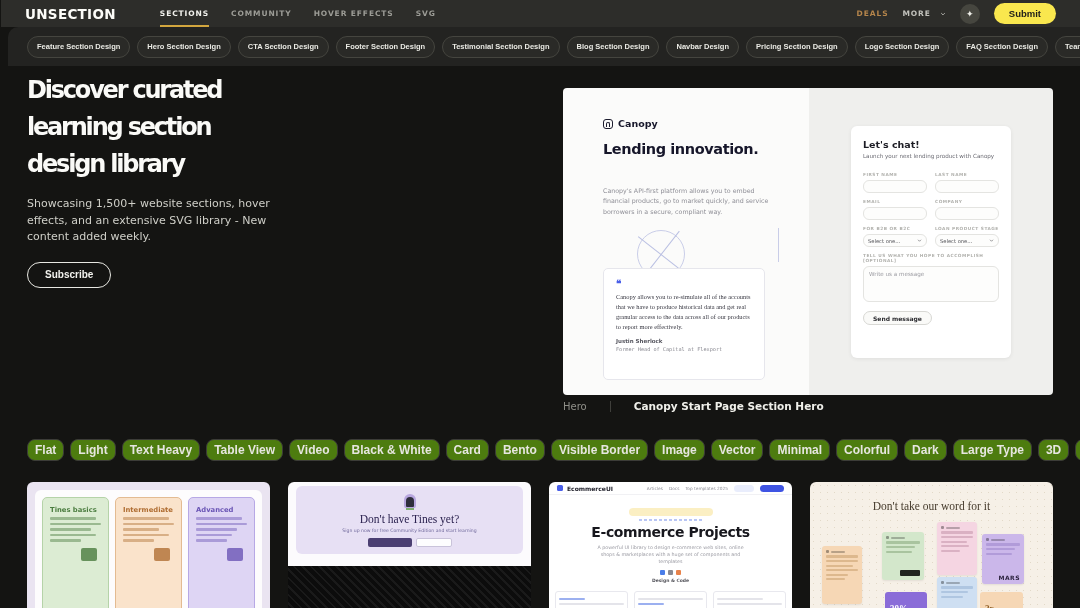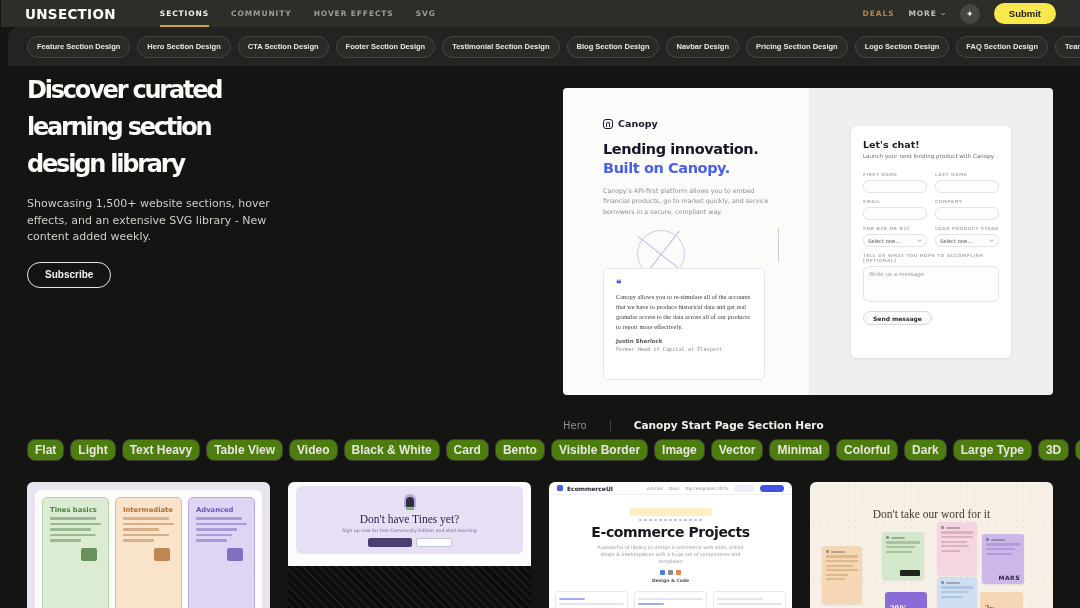--- a/index.html
+++ b/index.html
@@ -13,21 +13,21 @@
   .topbar { position:absolute; top:0; left:1px; right:0; height:27px; background:#2d2d2a;
             display:flex; align-items:center; padding:0 24px; z-index:5; }
   .logo { color:#fcfcf8; font-weight:800; font-size:13.5px; letter-spacing:.3px; }
   .main-nav { display:flex; gap:22px; margin-left:44px; height:100%; align-items:center; }
   .nav-item { color:#9c9c96; font-size:7.5px; font-weight:700; letter-spacing:.9px; position:relative;
               height:100%; display:flex; align-items:center; cursor:pointer; }
   .nav-item.active { color:#f2f2ee; }
   .nav-item.active::after { content:""; position:absolute; left:0; right:0; bottom:0; height:2px; background:#d2a63e; }
   .top-right { margin-left:auto; display:flex; align-items:center; gap:14px; }
   .deals { color:#b5854b; font-size:7.5px; font-weight:700; letter-spacing:.9px; cursor:pointer; }
-  .more { color:#c2c2bc; font-size:7.5px; font-weight:700; letter-spacing:.9px; display:flex; align-items:center; gap:3px; cursor:pointer; }
+  .more { color:#c2c2bc; font-size:7.5px; font-weight:700; letter-spacing:.9px; display:flex; align-items:center; gap:9px; cursor:pointer; }
   .chev { width:6px; height:6px; fill:none; stroke:#c2c2bc; stroke-width:1.4; }
   .icon-btn { width:20px; height:20px; border-radius:50%; background:#46463f; border:none;
               color:#eeeee8; font-size:9px; line-height:20px; text-align:center; cursor:pointer; }
   .submit-btn { background:#f9e74e; color:#21211a; font-size:9.5px; font-weight:700; border:none;
                 border-radius:11px; padding:0 15px; height:21px; cursor:pointer; }
   
   .cat-row { position:absolute; top:27px; left:8px; right:0; height:39px; background:#232321;
              border-radius:10px 0 0 0; display:flex; align-items:center; gap:7px; padding-left:19px;
              overflow:hidden; }
   .cat-pill { height:22px; display:flex; align-items:center; padding:0 9px; border:1px solid #45453f;
@@ -78,21 +78,21 @@
   .f-input { height:13px; border:1px solid #e4e4e1; border-radius:6px; background:#fdfdfc; }
   .f-select { height:13px; border:1px solid #e4e4e1; border-radius:6px; background:#fdfdfc;
               display:flex; align-items:center; justify-content:space-between; padding:0 4px;
               font-size:5.2px; color:#55555a; }
   .f-select .chev2 { width:5px; height:5px; fill:none; stroke:#55555a; stroke-width:1.2; }
   .f-textarea { grid-column:1 / -1; height:36px; border:1px solid #e4e4e1; border-radius:6px;
                 background:#fdfdfc; font-size:5.6px; color:#9a9aa0; padding:4px 5px; }
   .send-btn { margin-top:9px; height:14px; border-radius:7px; background:#fafaf8; border:1px solid #d8d8d4;
               font-size:6px; font-weight:600; color:#2e2e32; padding:0 9px; display:inline-flex; align-items:center; }
   
-  .caption-row { position:absolute; left:563px; top:419px; display:flex; align-items:center; gap:23px; }
+  .caption-row { position:absolute; left:563px; top:400px; display:flex; align-items:center; gap:23px; }
   .caption-cat { color:#8f8f88; font-size:10px; }
   .caption-div { width:1px; height:11px; background:#3f3f3b; }
   .caption-title { color:#f0f0ea; font-size:10.5px; font-weight:600; }
   
   .filter-row { position:absolute; left:27px; right:27px; top:439px; display:flex; gap:6px; align-items:center; }
   .filter-pill { height:22px; padding:0 7px; display:flex; align-items:center; border:1px solid #3c3c38;
                  border-radius:8px; background:#4d7c0f; color:#e6e6e0; font-size:12px; font-weight:700;
                  white-space:nowrap; cursor:pointer; }
   .reset-btn { margin-left:auto; background:#2b2b28; color:#78786f; font-size:8px; font-weight:700;
                letter-spacing:2px; padding:4px 8px; border-radius:3px; border:none; cursor:pointer; }
@@ -147,21 +147,21 @@
   .c3-ic.b{background:#4a7de8} .c3-ic.g{background:#8a8a92} .c3-ic.o{background:#e8824a}
   .c3-caption { text-align:center; font-size:4.5px; color:#55555c; margin-top:3px; font-weight:600; }
   .c3-panels { position:absolute; left:6px; right:6px; top:109px; display:flex; gap:6px; }
   .c3-panel { flex:1; height:40px; background:#fff; border:1px solid #e8e8ee; border-radius:3px; padding:3px; }
   .c3-bar { height:2.5px; border-radius:1px; background:#e4e4ea; margin-top:2.5px; }
   .c3-bar.blue { background:#9cb0f0; width:40%; }
   .c3-bar.w70{width:70%} .c3-bar.w50{width:50%}
   
   .card4 { background:#f6f0e7;
            background-image:radial-gradient(#e2d9c8 .6px, transparent .7px); background-size:7px 7px; }
-  .c4-head { text-align:center; margin-top:26px; font-family:"Liberation Serif","DejaVu Serif",serif;
+  .c4-head { text-align:center; margin-top:18px; font-family:"Liberation Serif","DejaVu Serif",serif;
              font-size:11.5px; color:#453a2c; }
   .note { position:absolute; border-radius:3px; padding:4px; box-shadow:0 1px 2px rgba(0,0,0,.08); }
   .note-chip { display:flex; gap:2px; align-items:center; margin-bottom:2px; }
   .note-chip .dot { width:3px; height:3px; border-radius:1px; background:rgba(0,0,0,.35); }
   .note-chip .lbl { height:2px; width:14px; border-radius:1px; background:rgba(0,0,0,.25); }
   .nsk { height:2.2px; border-radius:1px; margin-top:2.4px; opacity:.5; }
   .note.green { left:72px; top:50px; width:42px; height:48px; background:#d3e7cb; }
   .note.green .nsk{background:#7fa273}
   .note.pink { left:127px; top:40px; width:40px; height:53px; background:#f5d5e2; }
   .note.pink .nsk{background:#c08da4}
@@ -230,21 +230,20 @@
   </section>
 
   <figure class="featured">
     <div class="canopy-left">
       <div class="c-logo">
         <span class="c-logo-mark"></span>
         <span class="c-logo-text">Canopy</span>
       </div>
       <div class="c-head">
         <span class="dark">Lending innovation.</span>
-        <span class="blue">Built on Canopy.</span>
       </div>
       <p class="c-desc">Canopy's API-first platform allows you to embed financial products, go to market quickly, and service borrowers in a secure, compliant way.</p>
       <div class="compass"></div>
       <div class="c-tick"></div>
       <div class="c-quote">
         <div class="c-qmark">❝</div>
         <div class="c-qtext">Canopy allows you to re-simulate all of the accounts that we have to produce historical data and get real granular access to the data across all of our products to report more effectively.</div>
         <div class="c-qauthor">Justin Sherlock</div>
         <div class="c-qrole">Former Head of Capital at Flexport</div>
       </div>

